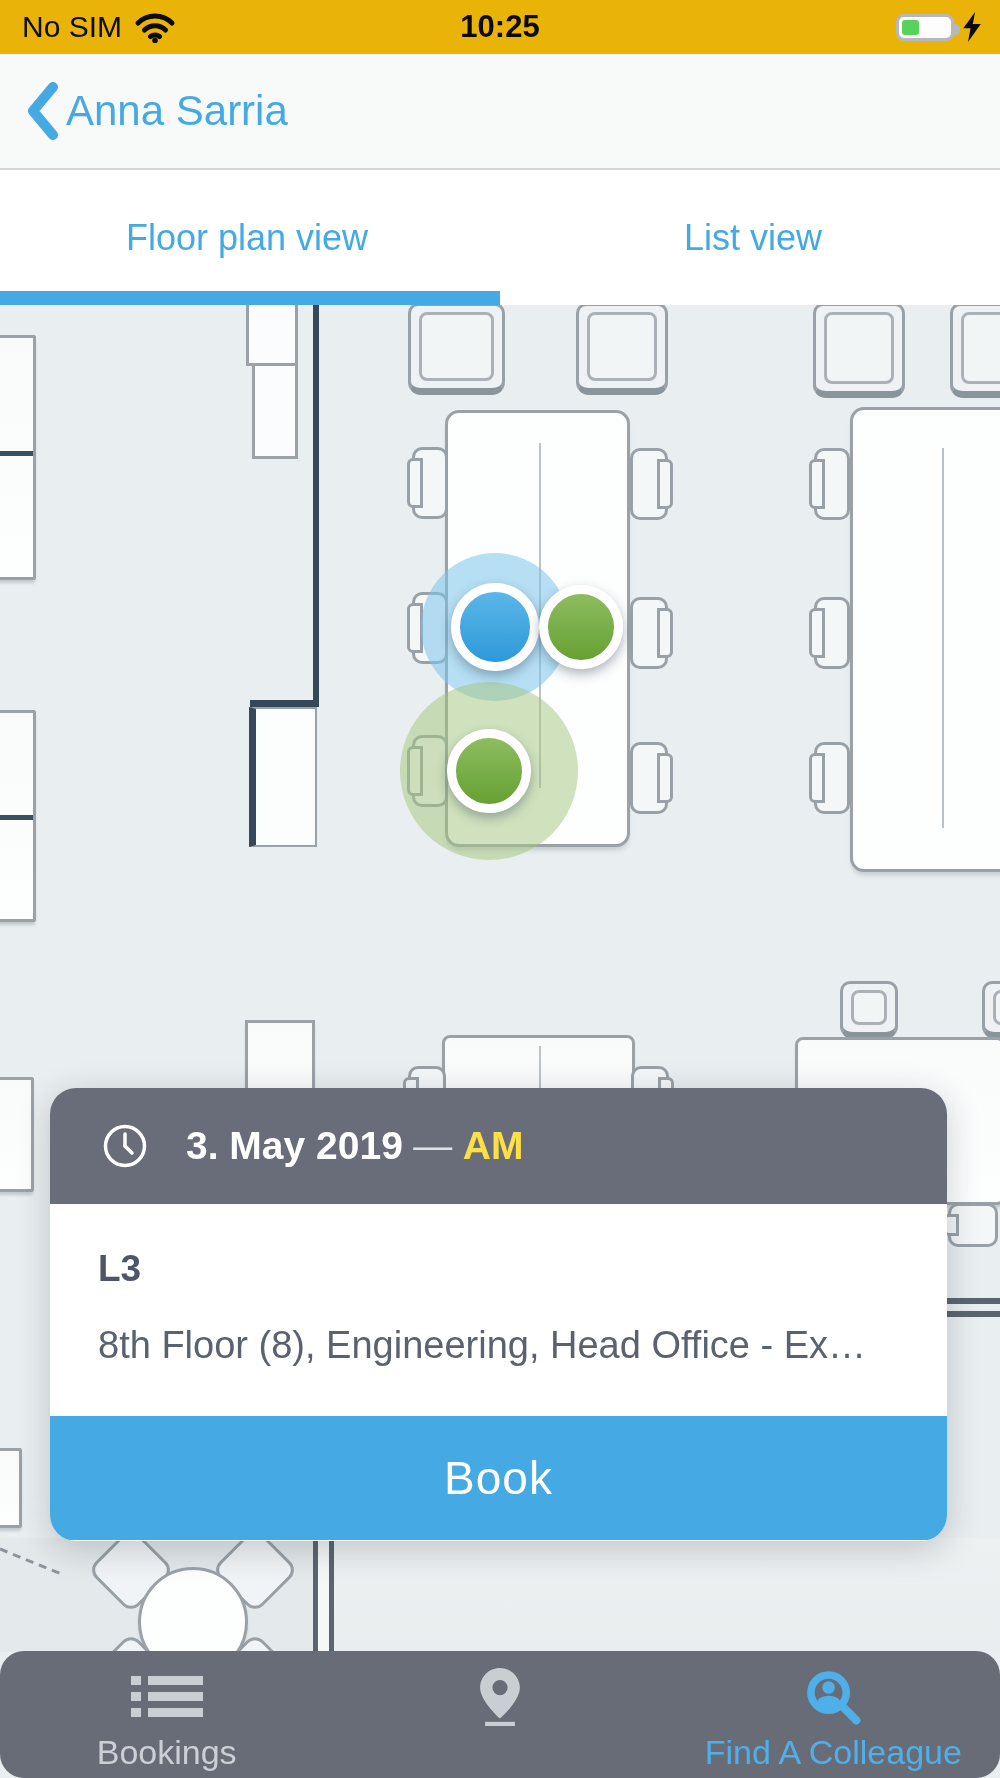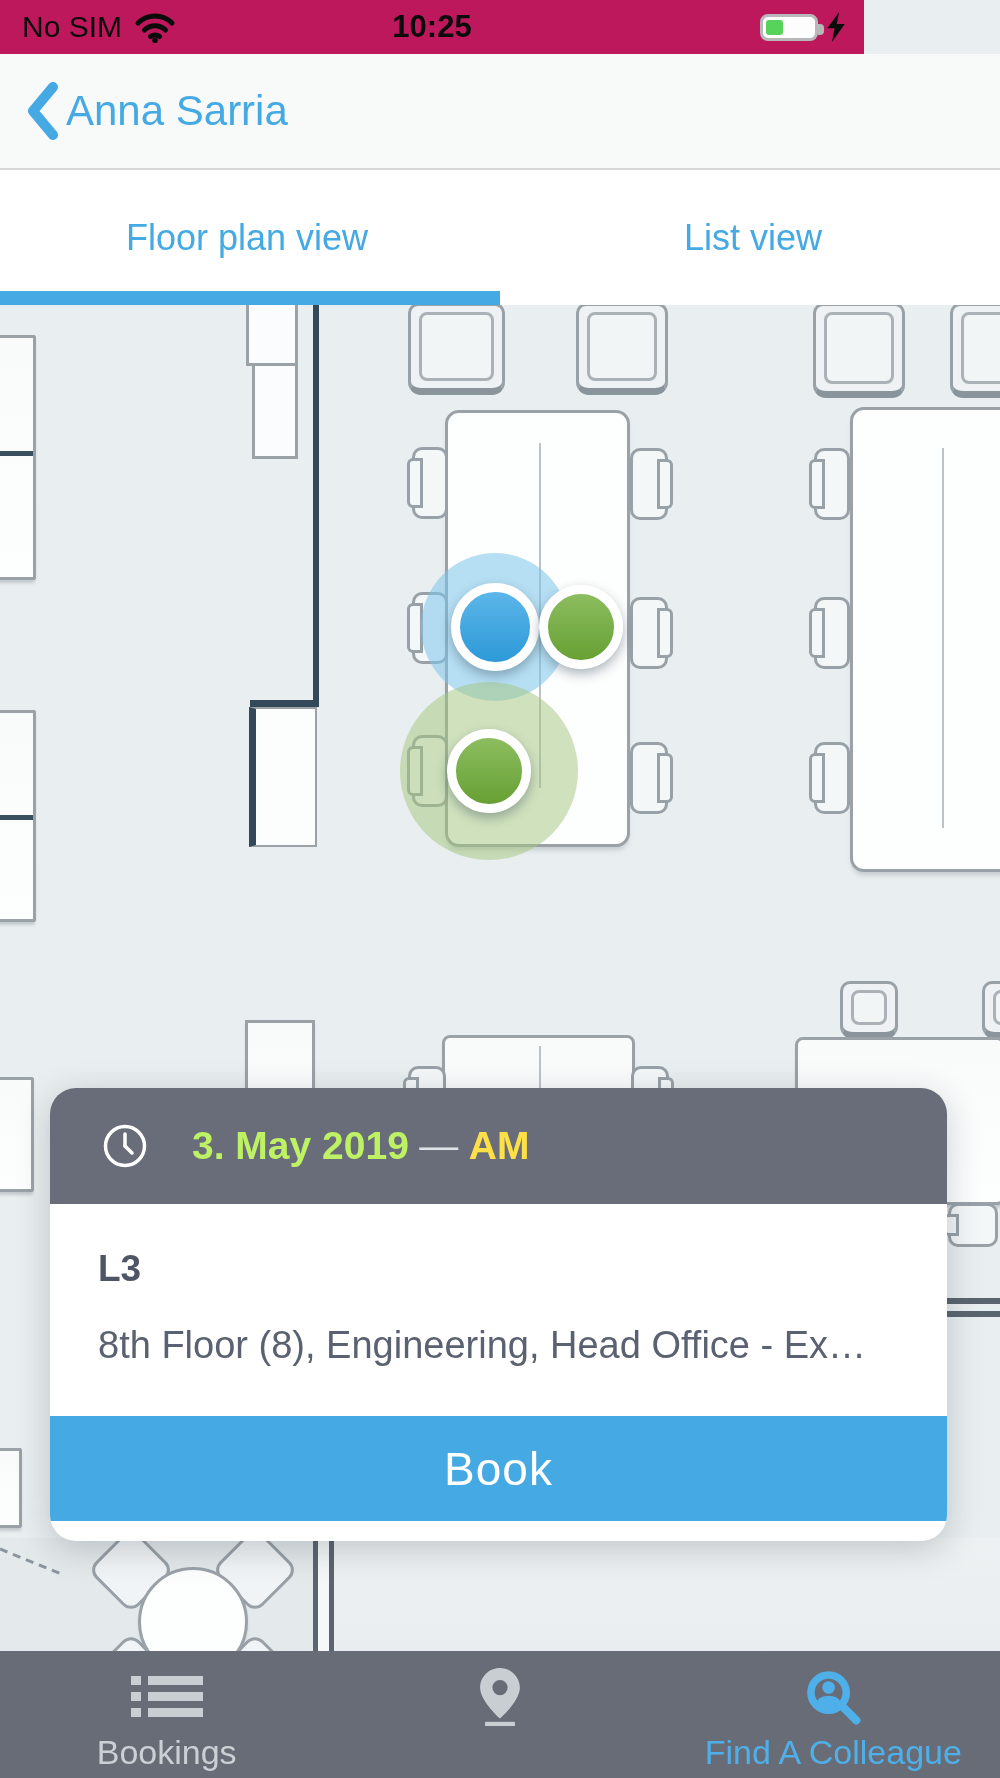--- a/index.html
+++ b/index.html
@@ -14,21 +14,21 @@
     --chair-border:#98a1a7;
     --desk-border:#9aa2a8;
     --wall-navy:#33495a;
   }
   *{margin:0;padding:0;box-sizing:border-box;}
   html,body{background:#333;}
   body{font-family:"Liberation Sans","DejaVu Sans",sans-serif;}
   .screen{position:relative;width:1000px;height:1778px;background:var(--floor-bg);overflow:hidden;margin:0 auto;}
 
   
-  .status-bar{position:absolute;left:0;top:0;width:864px;height:54px;background:#be185d;z-index:30;
+  .status-bar{position:absolute;left:0;top:0;width:1000px;height:54px;background:#eab308;z-index:30;
     display:flex;align-items:center;padding-left:48px;}
   .sb-left{position:absolute;left:22px;top:0;height:54px;display:flex;align-items:center;gap:12px;}
   .sb-carrier{font-size:30px;color:#0b0b0c;}
   .sb-time{position:absolute;left:0;width:100%;text-align:center;font-size:31px;font-weight:700;color:#0b0b0c;}
   .sb-right{position:absolute;right:18px;top:0;height:54px;display:flex;align-items:center;gap:8px;}
   .battery{position:relative;width:58px;height:27px;border:3px solid #b6b8ba;border-radius:8px;background:#fdfdfd;}
   .battery .fill{position:absolute;left:3px;top:3px;bottom:3px;width:17px;background:#57d35c;border-radius:3px;}
   .battery .nub{position:absolute;right:-9px;top:7px;width:6px;height:11px;background:#b6b8ba;border-radius:0 4px 4px 0;}
 
   
@@ -72,31 +72,31 @@
   .halo.blue{background:rgba(124,196,235,.55);}
   .halo.green{background:rgba(163,198,123,.50);}
   .marker{border-radius:50%;border:9px solid #fff;z-index:6;box-shadow:0 5px 12px rgba(50,70,85,.40);cursor:pointer;}
   .marker.blue{background:linear-gradient(180deg,#5cb6e9,#2d99d8);}
   .marker.green{background:linear-gradient(180deg,#8cbd60,#67a033);}
 
   
   .card{position:absolute;left:50px;top:1088px;width:897px;height:453px;border-radius:26px;overflow:hidden;
         z-index:10;box-shadow:0 8px 34px rgba(30,40,55,.22);background:#fff;}
   .card-header{height:116px;background:var(--header-gray);display:flex;align-items:center;padding-left:52px;gap:38px;}
-  .card-date{font-size:39px;font-weight:700;color:#bef264;margin-left:6px;}
+  .card-date{font-size:39px;font-weight:700;color:#ffffff;}
   .card-dash{font-size:39px;font-weight:300;color:#dfe2e6;margin:0 6px;}
   .card-period{font-size:39px;font-weight:700;color:#fde047;}
   .card-body{height:212px;background:#fff;padding:44px 48px 0 48px;}
   .card-title{font-size:37px;font-weight:700;color:#4e5564;}
   .card-subtitle{margin-top:34px;font-size:38px;color:#5a6170;white-space:nowrap;overflow:hidden;}
-  .book-button{height:105px;background:var(--accent);display:flex;align-items:center;justify-content:center;
+  .book-button{height:124px;background:var(--accent);display:flex;align-items:center;justify-content:center;
         font-size:46px;font-weight:300;color:#ffffff;letter-spacing:1px;cursor:pointer;}
 
   
-  .tabbar{position:absolute;left:0;top:1651px;width:1000px;height:127px;background:var(--tabbar-gray);z-index:20;display:flex;}
+  .tabbar{position:absolute;left:0;top:1651px;width:1000px;height:127px;background:var(--tabbar-gray);z-index:20;display:flex;border-radius:24px;}
   .tabbar-item{flex:1;display:flex;flex-direction:column;align-items:center;justify-content:flex-start;padding-top:18px;cursor:pointer;}
   .tabbar-item .ticon{height:56px;display:flex;align-items:center;justify-content:center;}
   .tabbar-label{margin-top:8px;font-size:34px;color:var(--inactive-gray);}
   .tabbar-item.active .tabbar-label{color:#4fb0e9;}
   svg{display:block;}
 </style>
 </head>
 <body>
 
 <div class="screen">

